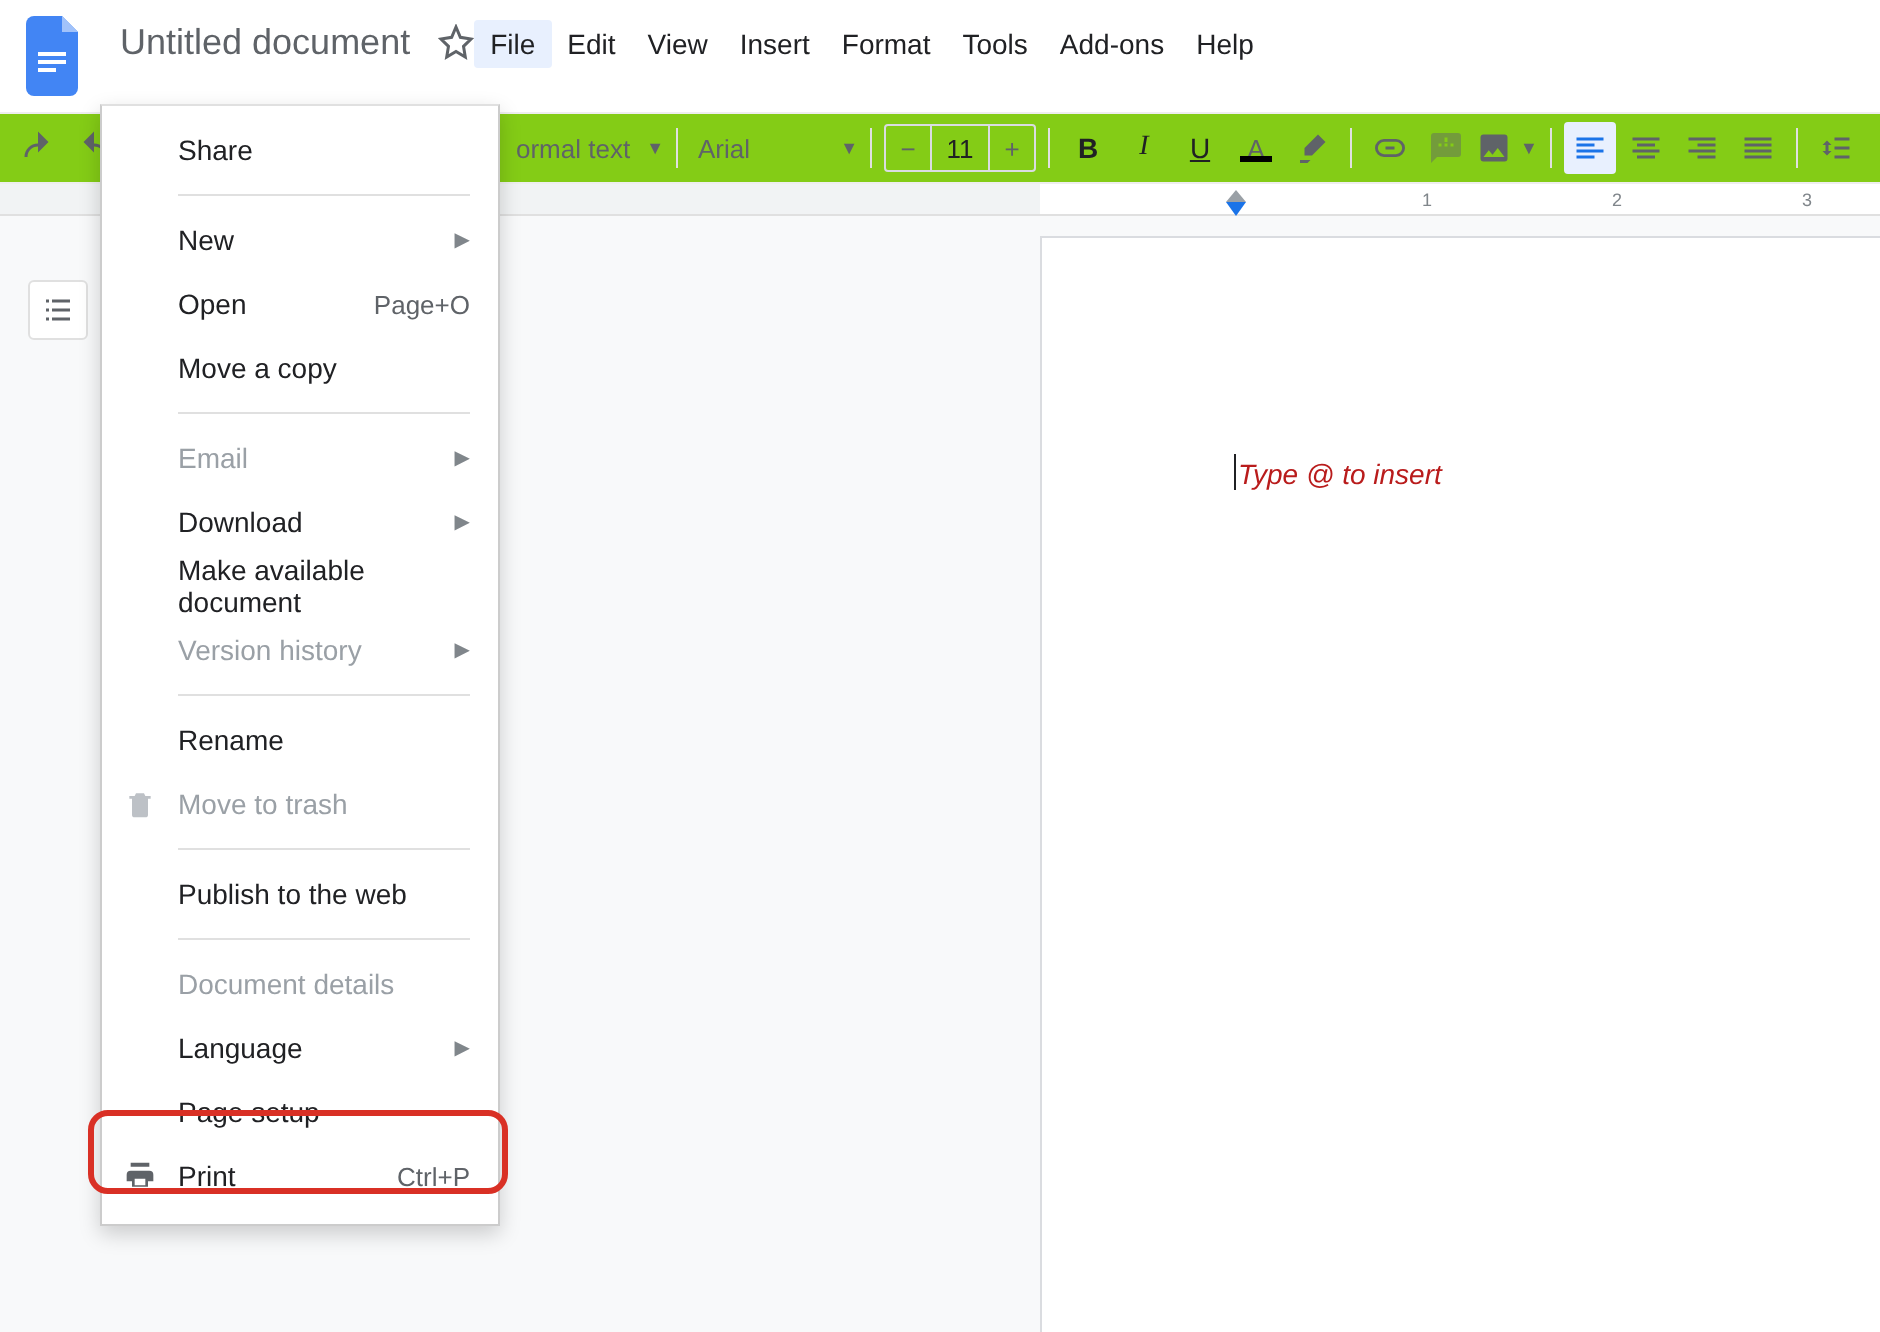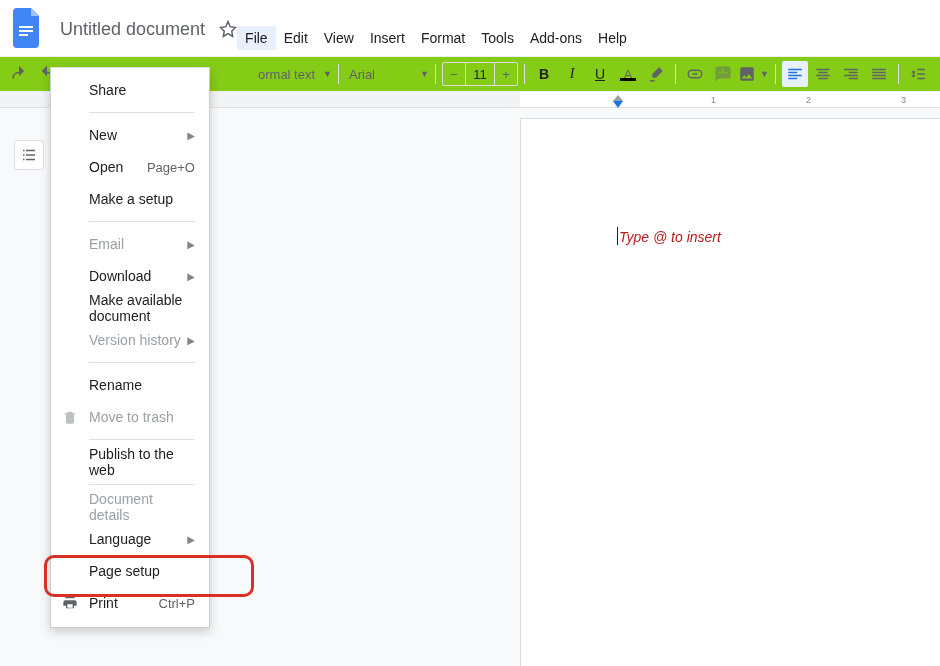--- a/index.html
+++ b/index.html
@@ -9,21 +9,21 @@
   .header {
     display: flex; align-items: flex-start; padding: 6px 0 0 6px; height: 56px;
   }
   .docs-logo {
     width: 40px; height: 40px; border-radius: 6px; display: flex; align-items: center; justify-content: center;
     margin: 2px 6px 0 2px;
   }
   .title-row { display: flex; align-items: center; margin-top: 2px; }
   .doc-title { font-size: 18px; color: #5f6368; padding: 0 6px; }
   .star-icon { margin-left: 8px; color: #5f6368; }
-  .menubar { display: flex; margin-top: 20px; }
+  .menubar { display: flex; margin-top: 4px; }
   .menubar .menu-item {
     font-size: 14px; color: #202124; padding: 4px 8px; cursor: pointer; border-radius: 2px;
   }
   .menubar .menu-item.active { background: #e8f0fe; }
   .title-col { display: flex; flex-direction: row; }
 
   
   .toolbar {
     height: 36px; border-top: 1px solid #eee; border-bottom: 1px solid #eee;
     display: flex; align-items: center; padding: 0 6px; gap: 2px; background: #84cc16;
@@ -87,21 +87,21 @@
   .page-placeholder {
     position: absolute; left: 98px; top: 110px; color: #b91c1c; font-style: italic;
     font-size: 14px;
   }
   .page-cursor {
     position: absolute; left: 96px; top: 108px; width: 1px; height: 18px; background: #202124;
   }
 
   
   .dropdown {
-    position: absolute; left: 50px; top: 67px; width: 160px;
+    position: absolute; left: 50px; top: 52px; width: 200px;
     background: #fff; border: 1px solid #ccc; border-top: 1px solid #e0e0e0;
     box-shadow: 0 4px 10px rgba(0,0,0,0.18); z-index: 50;
     padding: 6px 0 8px 0;
   }
   .dd-item {
     display: flex; align-items: center; height: 32px; padding: 0 14px 0 38px;
     font-size: 14px; color: #202124; cursor: pointer; position: relative;
   }
   .dd-item.disabled { color: #9aa0a6; }
   .dd-item .shortcut { margin-left: auto; font-size: 13px; color: #5f6368; }
@@ -279,21 +279,21 @@
   <div class="dd-sep"></div>
   <div class="dd-item">
     <span>New</span>
     <span class="arrow">▶</span>
   </div>
   <div class="dd-item">
     <span>Open</span>
     <span class="shortcut">Page+O</span>
   </div>
   <div class="dd-item">
-    <span>Make a setup</span>
+    <span>Move a copy</span>
   </div>
   <div class="dd-sep"></div>
   <div class="dd-item disabled">
     <span>Email</span>
     <span class="arrow">▶</span>
   </div>
   <div class="dd-item">
     <span>Download</span>
     <span class="arrow">▶</span>
   </div>

